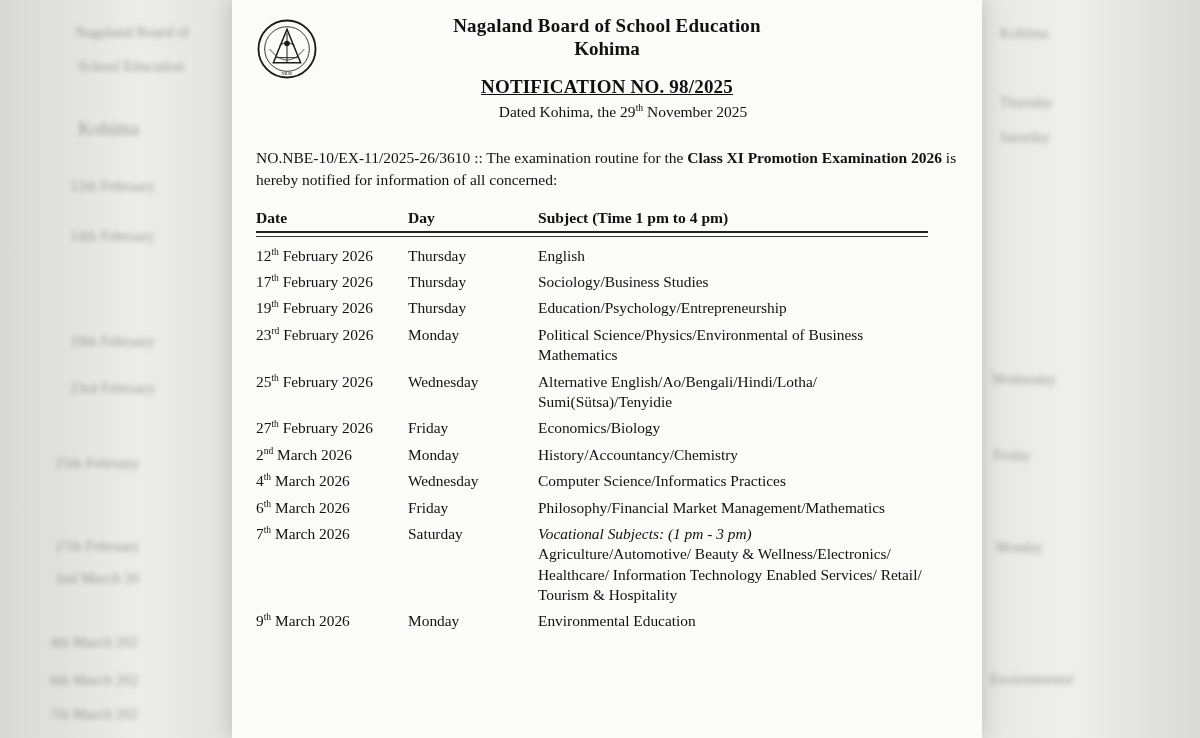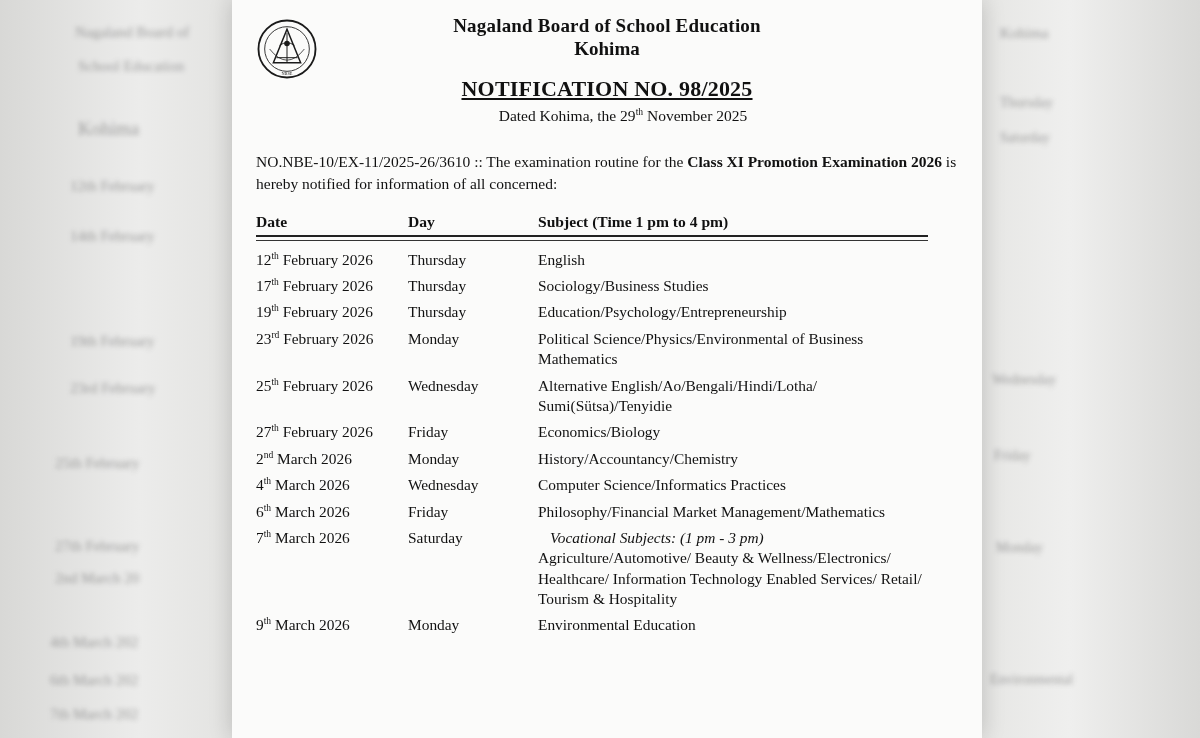--- a/index.html
+++ b/index.html
@@ -68,21 +68,21 @@
     line-height: 1.22;
   }
   .city {
     font-size: 19px;
     font-weight: bold;
     line-height: 1.22;
     text-align: center;
   }
   .notif {
     margin-top: 16px;
-    font-size: 22px;
+    font-size: 19px;
     font-weight: bold;
     text-decoration: underline;
     letter-spacing: .2px;
   }
   .dated {
     margin-top: 4px;
     font-size: 15.5px;
     padding-left: 32px;
   }
   sup { font-size: .62em; vertical-align: super; }
@@ -112,21 +112,21 @@
     padding: 0;
   }
   table.routine td {
     vertical-align: top;
     padding: 3px 0 3px 0;
     line-height: 1.32;
   }
   td.c-date { width: 152px; white-space: nowrap; }
   td.c-day  { width: 130px; white-space: nowrap; }
   td.c-sub  { width: 390px; }
-  .voc-head { font-style: italic; margin-left: 12px; }
+  .voc-head { font-style: italic; }
   .gap-top td { padding-top: 12px; }
   .gap-small td { padding-top: 8px; }
 </style>
 </head>
 <body>
 
 <div id="page">
 
   <div class="bg-left">
     <div class="ghost" style="left:75px;top:24px;font-size:15px;">Nagaland Board of</div>

